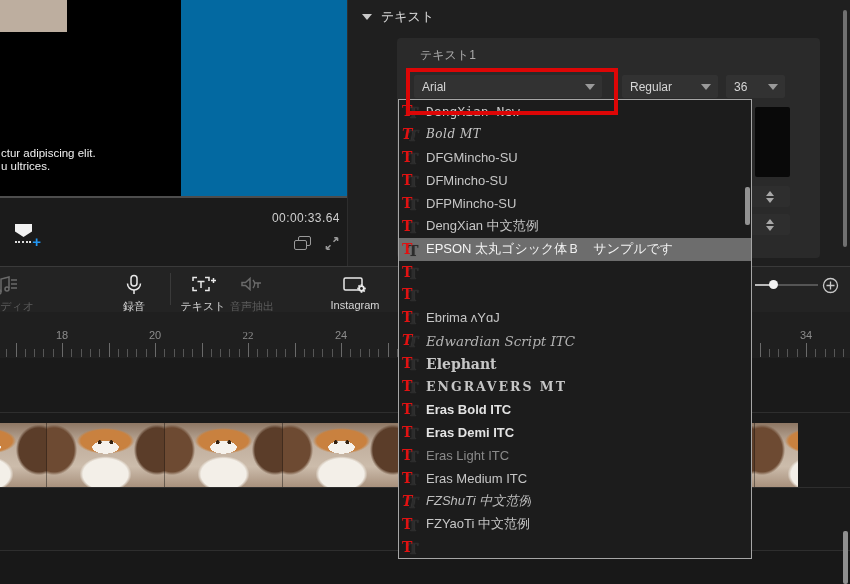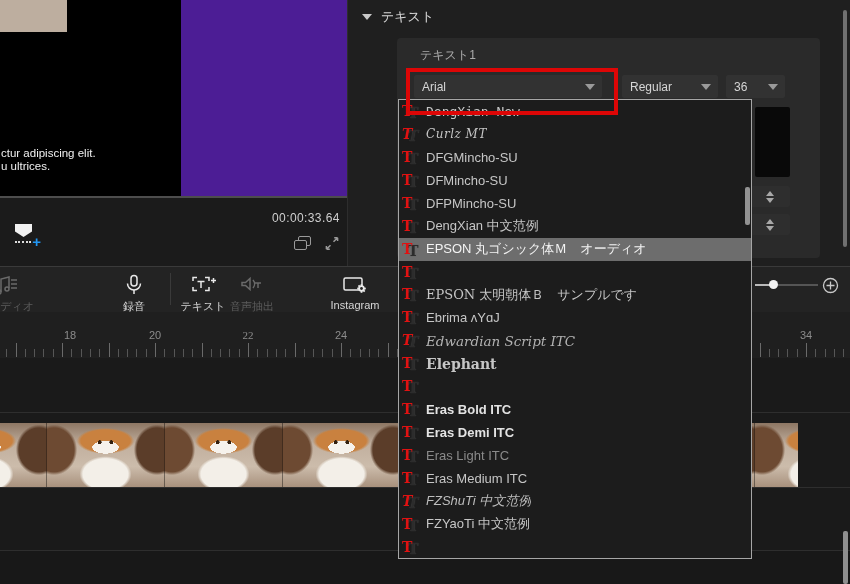--- a/index.html
+++ b/index.html
@@ -3,21 +3,21 @@
 <meta charset="utf-8">
 <style>
   * { margin:0; padding:0; box-sizing:border-box; }
   html,body { background:#000; }
   .app {
     position:relative; width:850px; height:584px; overflow:hidden;
     background:#1a1a1a; font-family:"Liberation Sans", sans-serif;
     -webkit-font-smoothing:antialiased;
   }
   
-  .preview-area { position:absolute; left:0; top:0; width:348px; height:197px; background:#4c1d95; }
+  .preview-area { position:absolute; left:0; top:0; width:348px; height:197px; background:#0369a1; }
   .video-frame { position:absolute; left:0; top:0; width:181px; height:197px; background:#000; overflow:hidden; }
   .corner-thumb {
     position:absolute; left:0; top:0; width:67px; height:32px;
     background:
       radial-gradient(60% 90% at 18% 35%, #e3dad2 0%, rgba(227,218,210,0) 70%),
       radial-gradient(40% 70% at 58% 60%, #b08462 0%, rgba(176,132,98,0) 75%),
       linear-gradient(102deg, #d3c9c1 0%, #c9bcb1 38%, #a98succeed 55%, #8a6647 68%, #55391f 88%, #241810 100%);
     background-color:#bdae9f;
   }
   .caption { position:absolute; left:1px; top:147px; color:#f0f0f0; font-size:11.5px; line-height:13px; }
@@ -297,21 +297,21 @@
   </div>
 
   <div class="ruler" id="ruler">
       <div class="tick-minor" style="left: 6.2px;"></div>
       <div class="tick-major" style="left: 15.5px;"></div>
       <div class="tick-minor" style="left: 24.8px;"></div>
       <div class="tick-minor" style="left: 34.1px;"></div>
       <div class="tick-minor" style="left: 43.4px;"></div>
       <div class="tick-minor" style="left: 52.7px;"></div>
       <div class="tick-major" style="left: 62px;"></div>
-      <div class="tick-label" style="left: 70px;">18</div>
+      <div class="tick-label" style="left: 62px;">18</div>
       <div class="tick-minor" style="left: 71.3px;"></div>
       <div class="tick-minor" style="left: 80.6px;"></div>
       <div class="tick-minor" style="left: 89.9px;"></div>
       <div class="tick-minor" style="left: 99.2px;"></div>
       <div class="tick-major" style="left: 108.5px;"></div>
       <div class="tick-minor" style="left: 117.8px;"></div>
       <div class="tick-minor" style="left: 127.1px;"></div>
       <div class="tick-minor" style="left: 136.4px;"></div>
       <div class="tick-minor" style="left: 145.7px;"></div>
       <div class="tick-major" style="left: 155px;"></div>
@@ -424,21 +424,21 @@
             <span class="t-back">T</span>
             <span class="t-front">T</span>
           </span>
           <span class="fname">DengXian New</span>
         </div>
         <div class="font-row style-curlz">
           <span class="tt">
             <span class="t-back">T</span>
             <span class="t-front">T</span>
           </span>
-          <span class="fname">Curlz MT</span>
+          <span class="fname">Bold MT</span>
         </div>
         <div class="font-row style-sans">
           <span class="tt">
             <span class="t-back">T</span>
             <span class="t-front">T</span>
           </span>
           <span class="fname">DFGMincho-SU</span>
         </div>
         <div class="font-row style-sans">
           <span class="tt">
@@ -459,34 +459,33 @@
             <span class="t-back">T</span>
             <span class="t-front">T</span>
           </span>
           <span class="fname">DengXian 中文范例</span>
         </div>
         <div class="font-row style-sans selected">
           <span class="tt">
             <span class="t-back">T</span>
             <span class="t-front">T</span>
           </span>
-          <span class="fname">EPSON 丸ゴシック体Ｍ　オーディオ</span>
+          <span class="fname">EPSON 太丸ゴシック体Ｂ　サンプルです</span>
         </div>
         <div class="font-row style-sans-bold">
           <span class="tt">
             <span class="t-back">T</span>
             <span class="t-front">T</span>
           </span>
         </div>
         <div class="font-row style-serif">
           <span class="tt">
             <span class="t-back">T</span>
             <span class="t-front">T</span>
           </span>
-          <span class="fname">EPSON 太明朝体Ｂ　サンプルです</span>
         </div>
         <div class="font-row style-sans">
           <span class="tt">
             <span class="t-back">T</span>
             <span class="t-front">T</span>
           </span>
           <span class="fname">Ebrima ʌYɑJ</span>
         </div>
         <div class="font-row style-script">
           <span class="tt">
@@ -500,20 +499,21 @@
             <span class="t-back">T</span>
             <span class="t-front">T</span>
           </span>
           <span class="fname">Elephant</span>
         </div>
         <div class="font-row style-engraved">
           <span class="tt">
             <span class="t-back">T</span>
             <span class="t-front">T</span>
           </span>
+          <span class="fname">ENGRAVERS MT</span>
         </div>
         <div class="font-row style-sans-bold">
           <span class="tt">
             <span class="t-back">T</span>
             <span class="t-front">T</span>
           </span>
           <span class="fname">Eras Bold ITC</span>
         </div>
         <div class="font-row style-sans-bold">
           <span class="tt">

